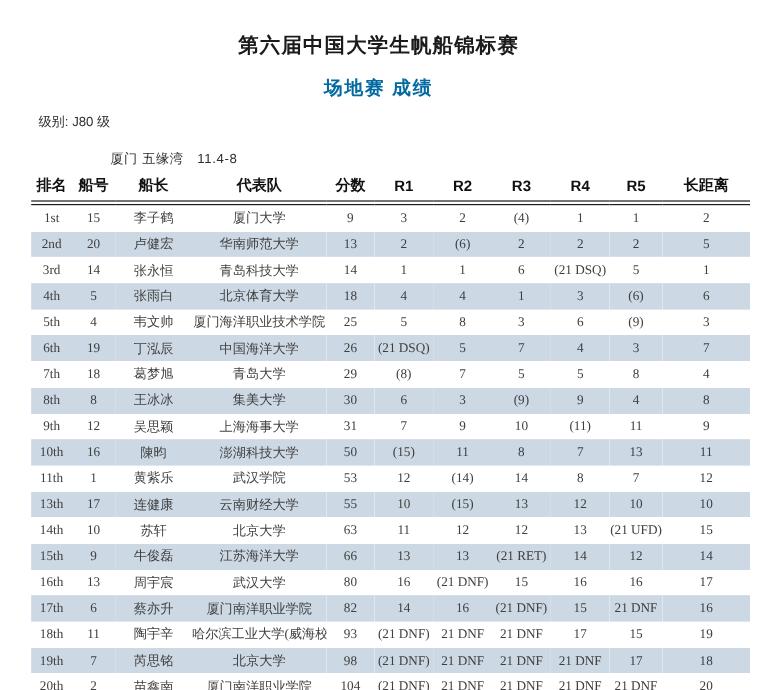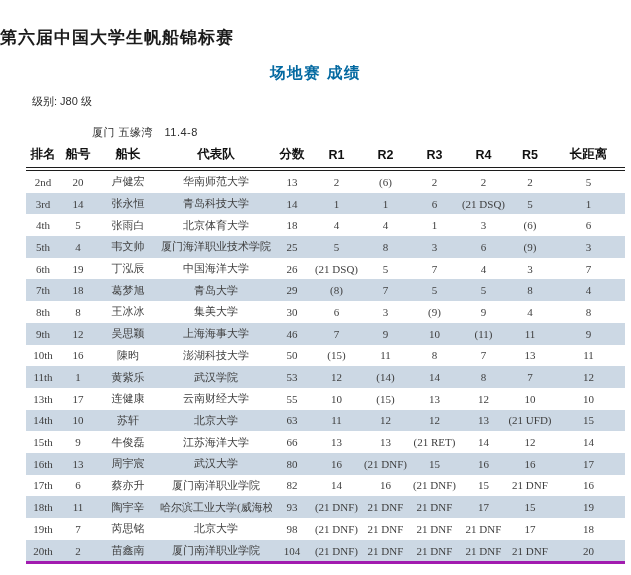--- a/index.html
+++ b/index.html
@@ -4,21 +4,21 @@
 <style>
   html,body{margin:0;padding:0;}
   body{
     width:631px;height:575px;
     background:#ffffff;
     font-family:"Liberation Sans", sans-serif;
     overflow:hidden;
   }
   .page{padding-top:26px;}
   .title{
-    text-align:left;
+    text-align:center;
     font-size:17px;
     font-weight:bold;
     color:#1b1b1b;
     letter-spacing:1px;
   }
   .subtitle{
     text-align:center;
     font-size:15.5px;
     font-weight:bold;
     color:#0369a1;
@@ -86,20 +86,33 @@
           <th class="col5">R1</th>
           <th class="col6">R2</th>
           <th class="col7">R3</th>
           <th class="col8">R4</th>
           <th class="col9">R5</th>
           <th class="col10">长距离</th>
         </tr>
     </thead>
     <tbody id="body-rows">
         <tr>
+          <td class="col0">1st</td>
+          <td class="col1">15</td>
+          <td class="col2">李子鹤</td>
+          <td class="col3">厦门大学</td>
+          <td class="col4">9</td>
+          <td class="col5">3</td>
+          <td class="col6">2</td>
+          <td class="col7">(4)</td>
+          <td class="col8">1</td>
+          <td class="col9">1</td>
+          <td class="col10">2</td>
+        </tr>
+        <tr>
           <td class="col0">2nd</td>
           <td class="col1">20</td>
           <td class="col2">卢健宏</td>
           <td class="col3">华南师范大学</td>
           <td class="col4">13</td>
           <td class="col5">2</td>
           <td class="col6">(6)</td>
           <td class="col7">2</td>
           <td class="col8">2</td>
           <td class="col9">2</td>
@@ -181,21 +194,21 @@
           <td class="col7">(9)</td>
           <td class="col8">9</td>
           <td class="col9">4</td>
           <td class="col10">8</td>
         </tr>
         <tr>
           <td class="col0">9th</td>
           <td class="col1">12</td>
           <td class="col2">吴思颖</td>
           <td class="col3">上海海事大学</td>
-          <td class="col4">46</td>
+          <td class="col4">31</td>
           <td class="col5">7</td>
           <td class="col6">9</td>
           <td class="col7">10</td>
           <td class="col8">(11)</td>
           <td class="col9">11</td>
           <td class="col10">9</td>
         </tr>
         <tr>
           <td class="col0">10th</td>
           <td class="col1">16</td>

